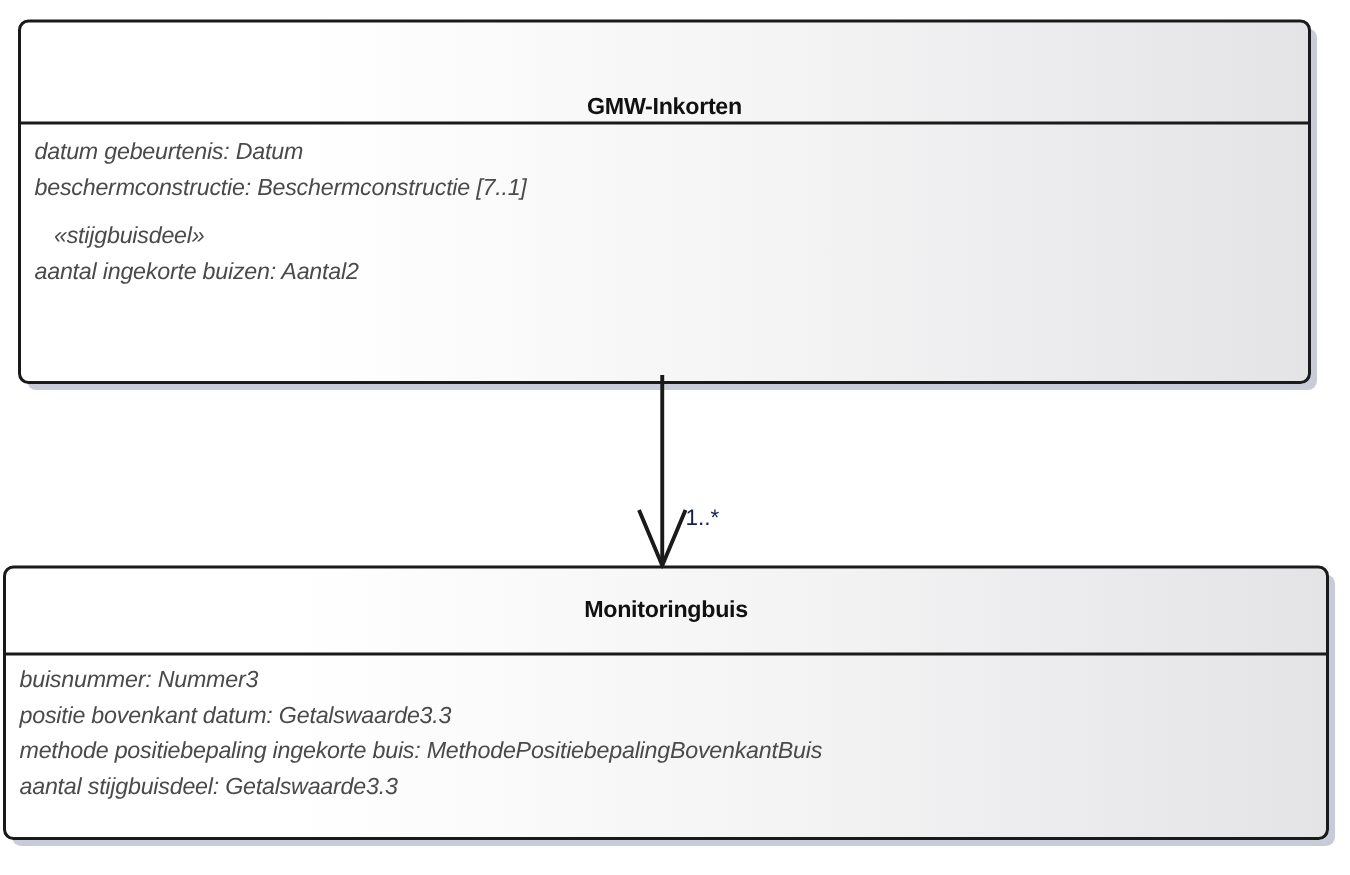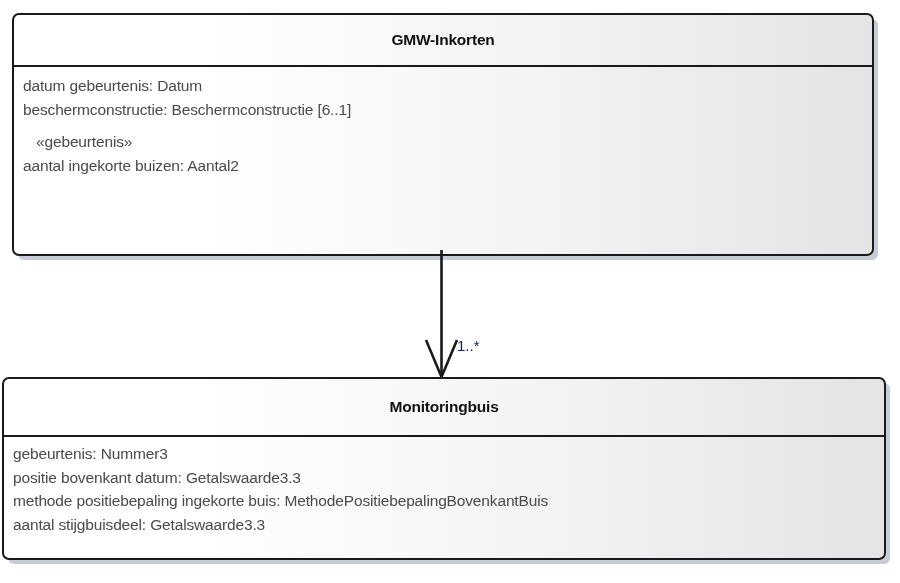--- a/index.html
+++ b/index.html
@@ -51,20 +51,21 @@
     color: #111111;
     letter-spacing: -0.2px;
     text-align: center;
     white-space: nowrap;
   }
 
   .uml-class-body {
     position: relative;
     box-sizing: border-box;
     padding: 7px 9px 8px 9px;
+    font-style: italic;
   }
 
   .uml-attr {
     font-size: 15.5px;
     line-height: 23.5px;
     color: #4a4a4a;
     white-space: nowrap;
     letter-spacing: -0.15px;
   }
   .uml-attr.stereotype {
@@ -72,21 +73,21 @@
     padding-top: 9px;
   }
 
   
   #class-gmw-inkorten {
     left: 12px;
     top: 13px;
     width: 862px;
     height: 243px;
   }
-  #class-gmw-inkorten .uml-class-header { height: 52px; }
+  #class-gmw-inkorten .uml-class-header { height: 68px; align-items: flex-end; }
   #class-gmw-inkorten .uml-class-body   { height: 187px; }
 
   #class-monitoringbuis {
     left: 2px;
     top: 377px;
     width: 884px;
     height: 183px;
   }
   #class-monitoringbuis .uml-class-header { height: 58px; align-items: center; }
   #class-monitoringbuis .uml-class-body   { height: 121px; padding-top: 5px; }
@@ -115,37 +116,37 @@
 <body>
 
 <div id="diagram-canvas">
 
   <div class="uml-class" id="class-gmw-inkorten">
     <div class="uml-class-header">
       <span class="uml-class-name">GMW-Inkorten</span>
     </div>
     <div class="uml-class-body">
       <div class="uml-attr">datum gebeurtenis: Datum</div>
-      <div class="uml-attr">beschermconstructie: Beschermconstructie [6..1]</div>
-      <div class="uml-attr stereotype">«gebeurtenis»</div>
+      <div class="uml-attr">beschermconstructie: Beschermconstructie [7..1]</div>
+      <div class="uml-attr stereotype">«stijgbuisdeel»</div>
       <div class="uml-attr">aantal ingekorte buizen: Aantal2</div>
     </div>
   </div>
 
   <svg id="association-connector" viewBox="0 0 160 135" width="160" height="135">
     <line x1="41.5" y1="0" x2="41.5" y2="127" stroke="#1a1a1a" stroke-width="2.6"></line>
     <path d="M 26 90 L 41.5 127 L 57 90" fill="none" stroke="#1a1a1a" stroke-width="2.6" stroke-linecap="butt" stroke-linejoin="miter"></path>
   </svg>
   <div id="association-multiplicity">1..*</div>
 
   <div class="uml-class" id="class-monitoringbuis">
     <div class="uml-class-header">
       <span class="uml-class-name">Monitoringbuis</span>
     </div>
     <div class="uml-class-body">
-      <div class="uml-attr">gebeurtenis: Nummer3</div>
+      <div class="uml-attr">buisnummer: Nummer3</div>
       <div class="uml-attr">positie bovenkant datum: Getalswaarde3.3</div>
       <div class="uml-attr">methode positiebepaling ingekorte buis: MethodePositiebepalingBovenkantBuis</div>
       <div class="uml-attr">aantal stijgbuisdeel: Getalswaarde3.3</div>
     </div>
   </div>
 
 </div>
 
 </body></html>

